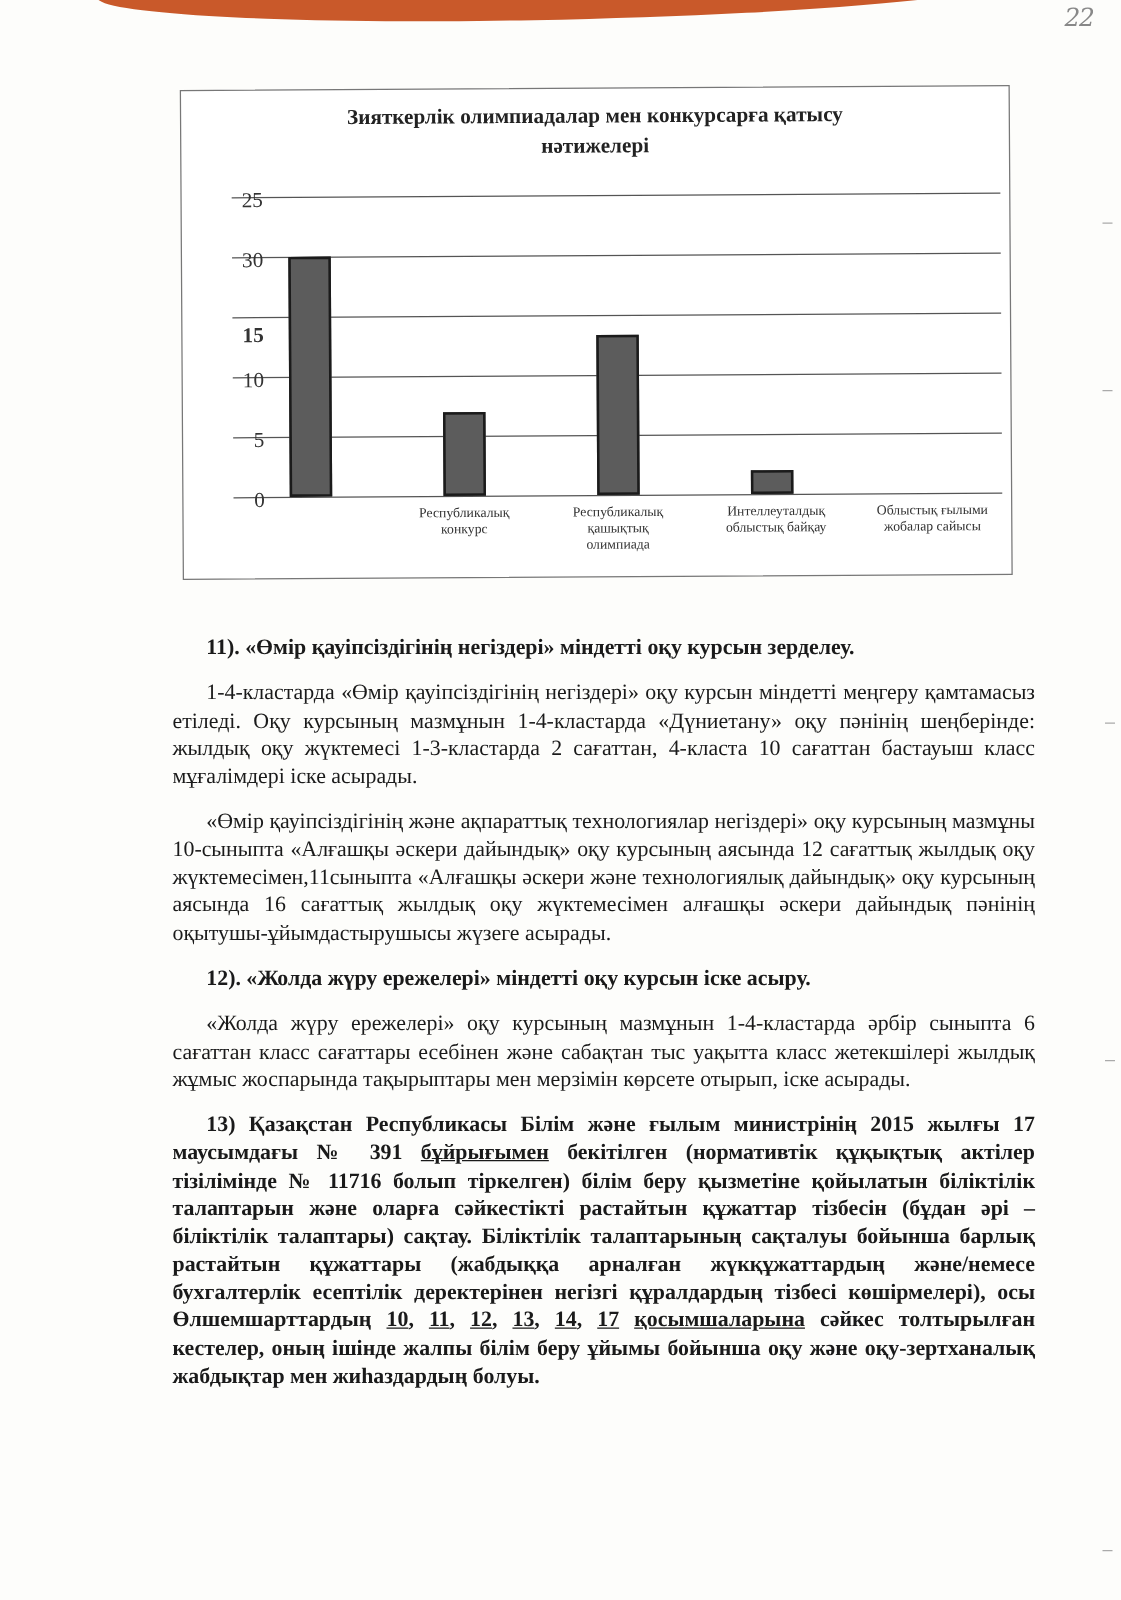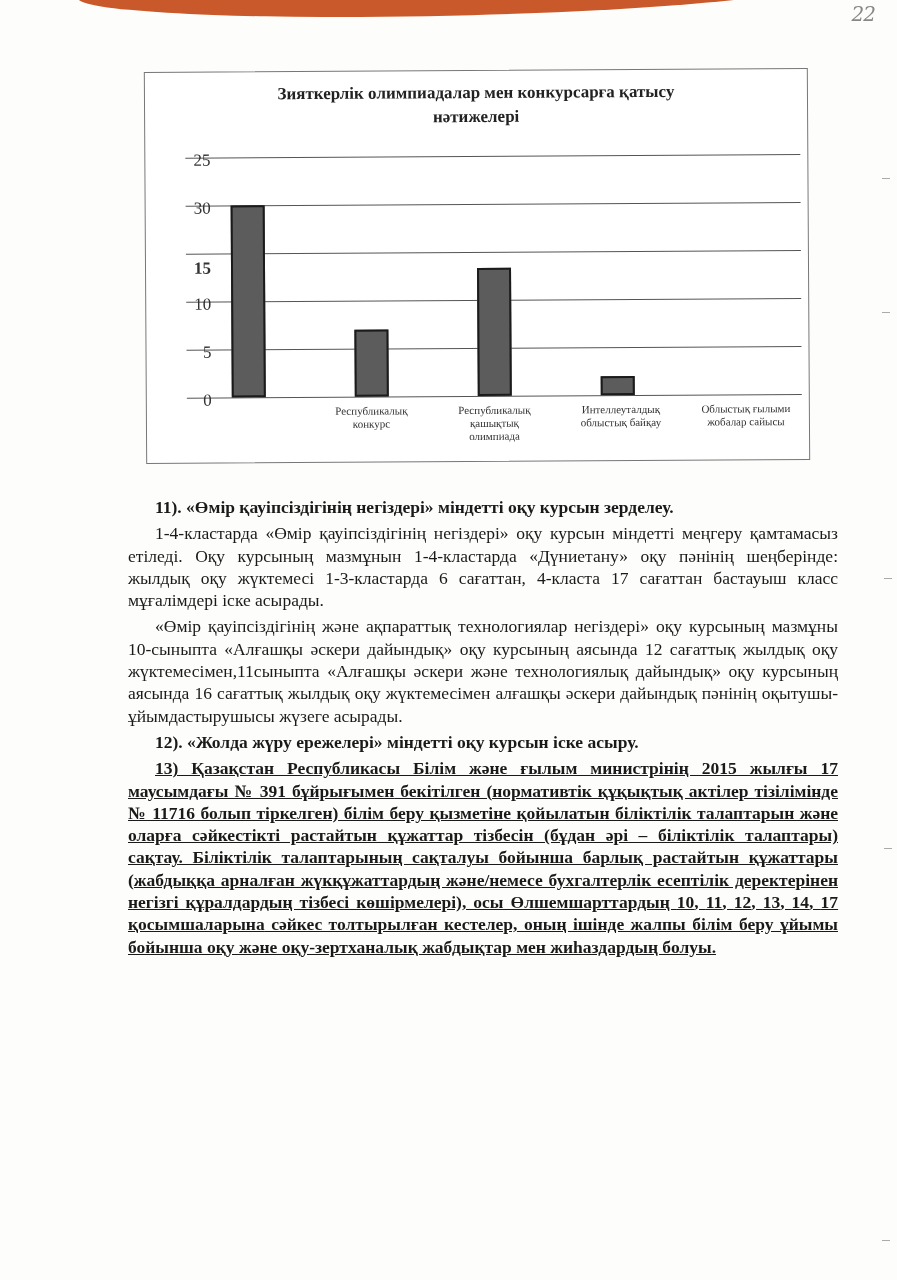--- a/index.html
+++ b/index.html
@@ -45,24 +45,24 @@
   .xlabel {
     position: absolute; top: 248px; width: 120px; text-align: center;
     font-size: 11px; line-height: 13px; color: #333; white-space: pre-line;
   }
 
   
   .text {
     position: absolute; left: 124px; width: 718px;
     font-size: 17.5px; line-height: 22.3px; text-align: justify;
   }
-  .text p { margin: 4px; text-indent: 0; }
+  .text p { margin: 14px; text-indent: 0; }
   .text .heading { font-weight: bold; text-indent: 27px; }
   .text .indent { text-indent: 27px; }
-  .text .bold { font-weight: bold; text-decoration: underline; }
+  .text .bold { font-weight: bold; }
   .u { text-decoration: underline; }
 </style>
 </head>
 <body>
 
 <div class="red-edge"></div>
 <div class="page-num">22</div>
 <div class="margin-mark" style="left:882px;top:178px"></div>
 <div class="margin-mark" style="left:882px;top:312px"></div>
 <div class="margin-mark" style="left:884px;top:578px"></div>
@@ -96,17 +96,18 @@
       <div class="bar" style="left: 413.5px; height: 19.2px;"></div>
       <div class="xlabel" style="left: 374px;">Интеллеуталдық
 облыстық байқау</div>
       <div class="xlabel" style="left: 499px;">Облыстық ғылыми
 жобалар сайысы</div>
     </div>
 </div>
 
 <div class="text" style="top:492px">
   <p class="heading">11). «Өмір қауіпсіздігінің негіздері» міндетті оқу курсын зерделеу.</p>
-  <p class="indent">1-4-кластарда «Өмір қауіпсіздігінің негіздері» оқу курсын міндетті меңгеру қамтамасыз етіледі. Оқу курсының мазмұнын 1-4-кластарда «Дүниетану» оқу пәнінің шеңберінде: жылдық оқу жүктемесі 1-3-кластарда 6 сағаттан, 4-класта 17 сағаттан бастауыш класс мұғалімдері іске асырады.</p>
+  <p class="indent">1-4-кластарда «Өмір қауіпсіздігінің негіздері» оқу курсын міндетті меңгеру қамтамасыз етіледі. Оқу курсының мазмұнын 1-4-кластарда «Дүниетану» оқу пәнінің шеңберінде: жылдық оқу жүктемесі 1-3-кластарда 2 сағаттан, 4-класта 10 сағаттан бастауыш класс мұғалімдері іске асырады.</p>
   <p class="indent">«Өмір қауіпсіздігінің және ақпараттық технологиялар негіздері» оқу курсының мазмұны 10-сыныпта «Алғашқы әскери дайындық» оқу курсының аясында 12 сағаттық жылдық оқу жүктемесімен,11сыныпта «Алғашқы әскери және технологиялық дайындық» оқу курсының аясында 16 сағаттық жылдық оқу жүктемесімен алғашқы әскери дайындық пәнінің оқытушы-ұйымдастырушысы жүзеге асырады.</p>
   <p class="heading">12). «Жолда жүру ережелері» міндетті оқу курсын іске асыру.</p>
+  <p class="indent">«Жолда жүру ережелері» оқу курсының мазмұнын 1-4-кластарда әрбір сыныпта 6 сағаттан класс сағаттары есебінен және сабақтан тыс уақытта класс жетекшілері жылдық жұмыс жоспарында тақырыптары мен мерзімін көрсете отырып, іске асырады.</p>
   <p class="indent bold"><span>13) Қазақстан Республикасы Білім және ғылым министрінің 2015 жылғы 17 маусымдағы № 391 </span><span class="u">бұйрығымен</span><span> бекітілген (нормативтік құқықтық актілер тізілімінде № 11716 болып тіркелген) білім беру қызметіне қойылатын біліктілік талаптарын және оларға сәйкестікті растайтын құжаттар тізбесін (бұдан әрі – біліктілік талаптары) сақтау. Біліктілік талаптарының сақталуы бойынша барлық растайтын құжаттары (жабдыққа арналған жүкқұжаттардың және/немесе бухгалтерлік есептілік деректерінен негізгі құралдардың тізбесі көшірмелері), осы Өлшемшарттардың </span><span class="u">10</span><span>, </span><span class="u">11</span><span>, </span><span class="u">12</span><span>, </span><span class="u">13</span><span>, </span><span class="u">14</span><span>, </span><span class="u">17</span><span> </span><span class="u">қосымшаларына</span><span> сәйкес толтырылған кестелер, оның ішінде жалпы білім беру ұйымы бойынша оқу және оқу-зертханалық жабдықтар мен жиһаздардың болуы.</span></p>
 </div>
 
 </body></html>

